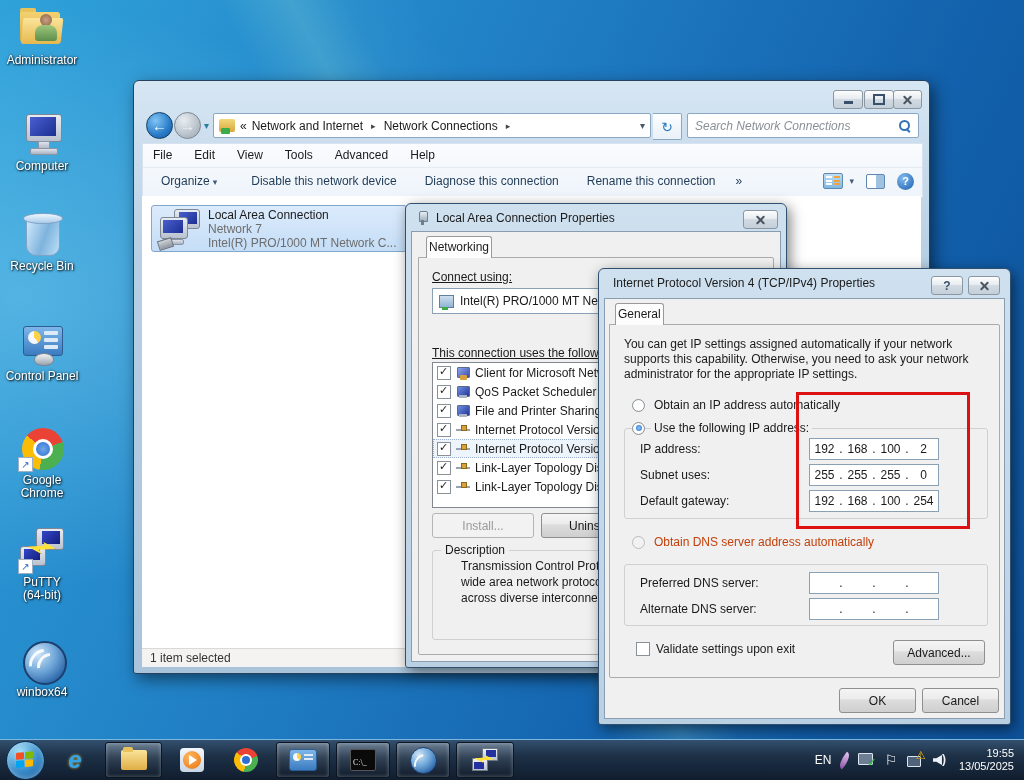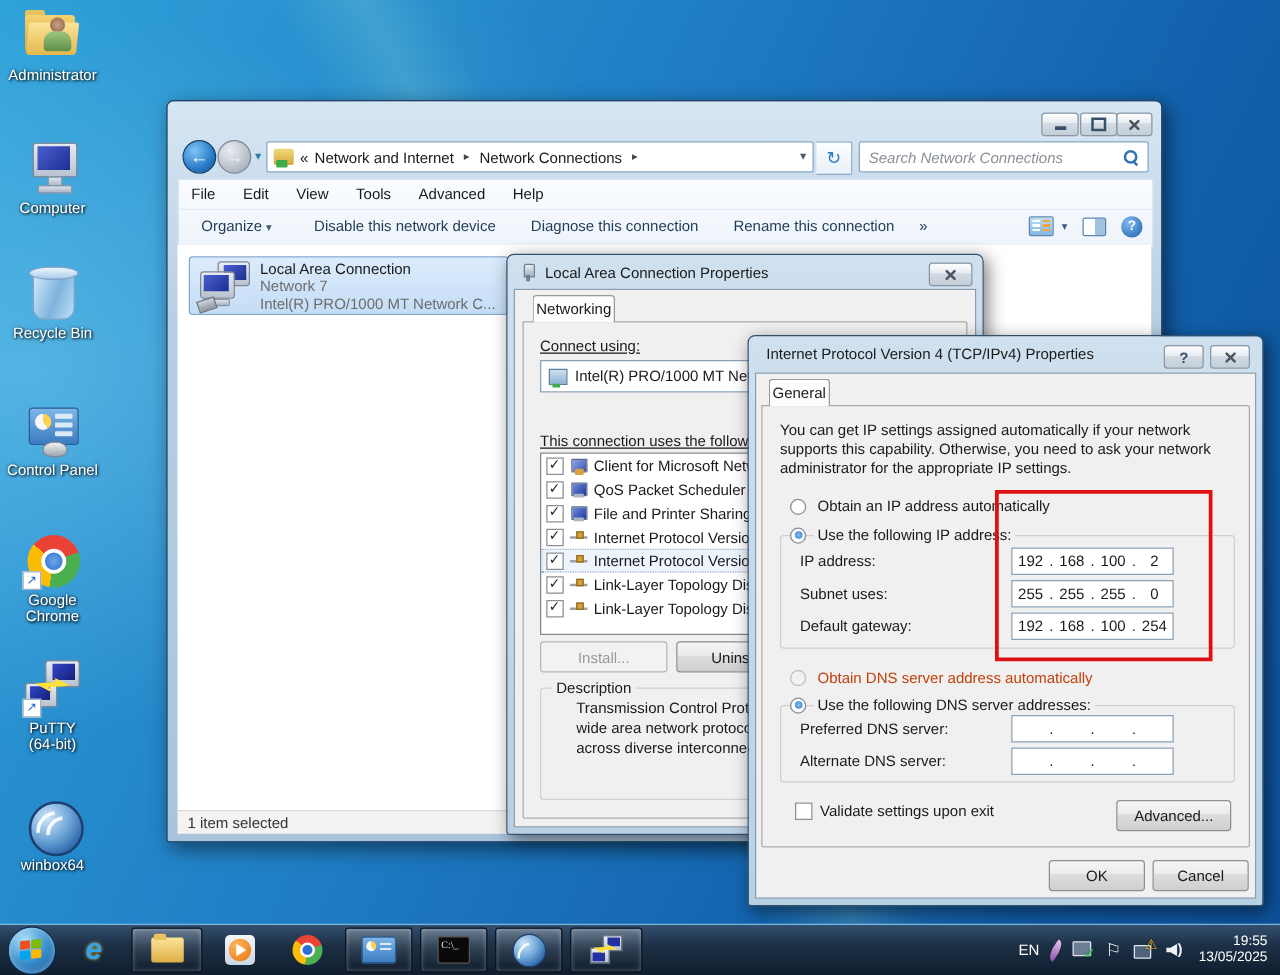--- a/index.html
+++ b/index.html
@@ -189,21 +189,21 @@
   .wmp{width:24px;height:24px;border-radius:4px;background:linear-gradient(#f3f7fb,#c9d6e4);display:flex;align-items:center;justify-content:center;}
   .wmp i{width:18px;height:18px;border-radius:50%;background:radial-gradient(circle at 35% 30%,#ffb65e,#e87410);position:relative;}
   .wmp i::after{content:"";position:absolute;left:6px;top:4px;border-left:8px solid #fff;border-top:5px solid transparent;border-bottom:5px solid transparent;}
   .mini-chrome{width:24px;height:24px;border-radius:50%;background:conic-gradient(from -50deg,#ea4335 0 33.3%,#4caf50 0 66.6%,#fbbc05 0 100%);position:relative;}
   .mini-chrome::after{content:"";position:absolute;left:6px;top:6px;width:12px;height:12px;border-radius:50%;background:#fff;}
   .mini-chrome::before{content:"";position:absolute;left:8px;top:8px;width:8px;height:8px;border-radius:50%;background:#2c6fd1;z-index:2;}
   .mini-cpl{width:26px;height:20px;border-radius:3px;background:linear-gradient(#7fb6e8,#3a7bc0);border:1px solid #2d5e93;position:relative;}
   .mini-cpl::before{content:"";position:absolute;left:3px;top:3px;width:8px;height:8px;border-radius:50%;background:conic-gradient(#ffd24a 0 40%,#f5f8ff 0);}
   .mini-cpl::after{content:"";position:absolute;right:3px;top:4px;width:9px;height:8px;background:repeating-linear-gradient(#dce9f7 0 2px,transparent 2px 4px);}
   .mini-cmd{width:26px;height:22px;background:#0a0a0a;border:1px solid #555;border-radius:2px;color:#e8e8e8;
-    font-family:Liberation Serif, serif;font-size:8px;padding:1px 2px;box-sizing:border-box;}
+    font-family:Liberation Serif, serif;font-size:8px;padding:8px 2px;box-sizing:border-box;}
   .mini-sphere{width:25px;height:25px;border-radius:50%;background:radial-gradient(circle at 32% 28%,#cfe6f8,#6fa6d8 45%,#2a64a8 80%,#1b4a85);border:1px solid #1d3f6e;position:relative;overflow:hidden;}
   .mini-sphere::after{content:"";position:absolute;left:3px;top:6px;width:18px;height:18px;border-radius:50%;border:2px solid transparent;border-left-color:rgba(255,255,255,.9);transform:rotate(35deg);}
   .mini-putty{position:relative;width:26px;height:24px;}
   .mini-putty .m1,.mini-putty .m2{position:absolute;width:14px;height:11px;background:linear-gradient(#eef1f5,#b9c2cf);border:1px solid #6d7885;}
   .mini-putty .m1{right:0;top:0;}  .mini-putty .m2{left:0;bottom:1px;}
   .mini-putty .s1,.mini-putty .s2{position:absolute;width:10px;height:7px;background:#2330a0;}
   .mini-putty .s1{right:2px;top:2px;} .mini-putty .s2{left:2px;bottom:3px;}
   .mini-putty .bolt2{position:absolute;left:2px;top:7px;width:20px;height:8px;background:#ffe13a;
     clip-path:polygon(0 40%,60% 30%,55% 0,100% 55%,40% 65%,48% 100%);z-index:2;}
   .tray{margin-left:auto;display:flex;align-items:center;gap:10px;padding-right:10px;color:#fff;}
@@ -494,24 +494,20 @@
     </div>
 
     <div class="redbox" style="left:186px;top:67px;border-color:#dd1111;"></div>
 
     <div class="radio-row gray" style="left:22px;top:210px;">
       <span class="radio disabled"></span>
       <span class="lbl" style="background:transparent;">Obtain DNS server address automatically</span>
     </div>
 
     <div class="groupbox" style="left:14px;top:239px;width:362px;height:60px;"></div>
-    <div class="radio-row" style="left:22px;top:232px;z-index:2;">
-      <span class="radio checked"></span>
-      <span class="lbl">Use the following DNS server addresses:</span>
-    </div>
 
     <div class="fieldlbl" style="left:30px;top:251px;">Preferred DNS server:</div>
     <div class="ipfield" style="left:199px;top:247px;width:128px;">
       <span class="octet"></span>
         <span class="sep"></span>
       <span class="octet"></span>
         <span class="sep"></span>
       <span class="octet"></span>
         <span class="sep"></span>
       <span class="octet"></span>

